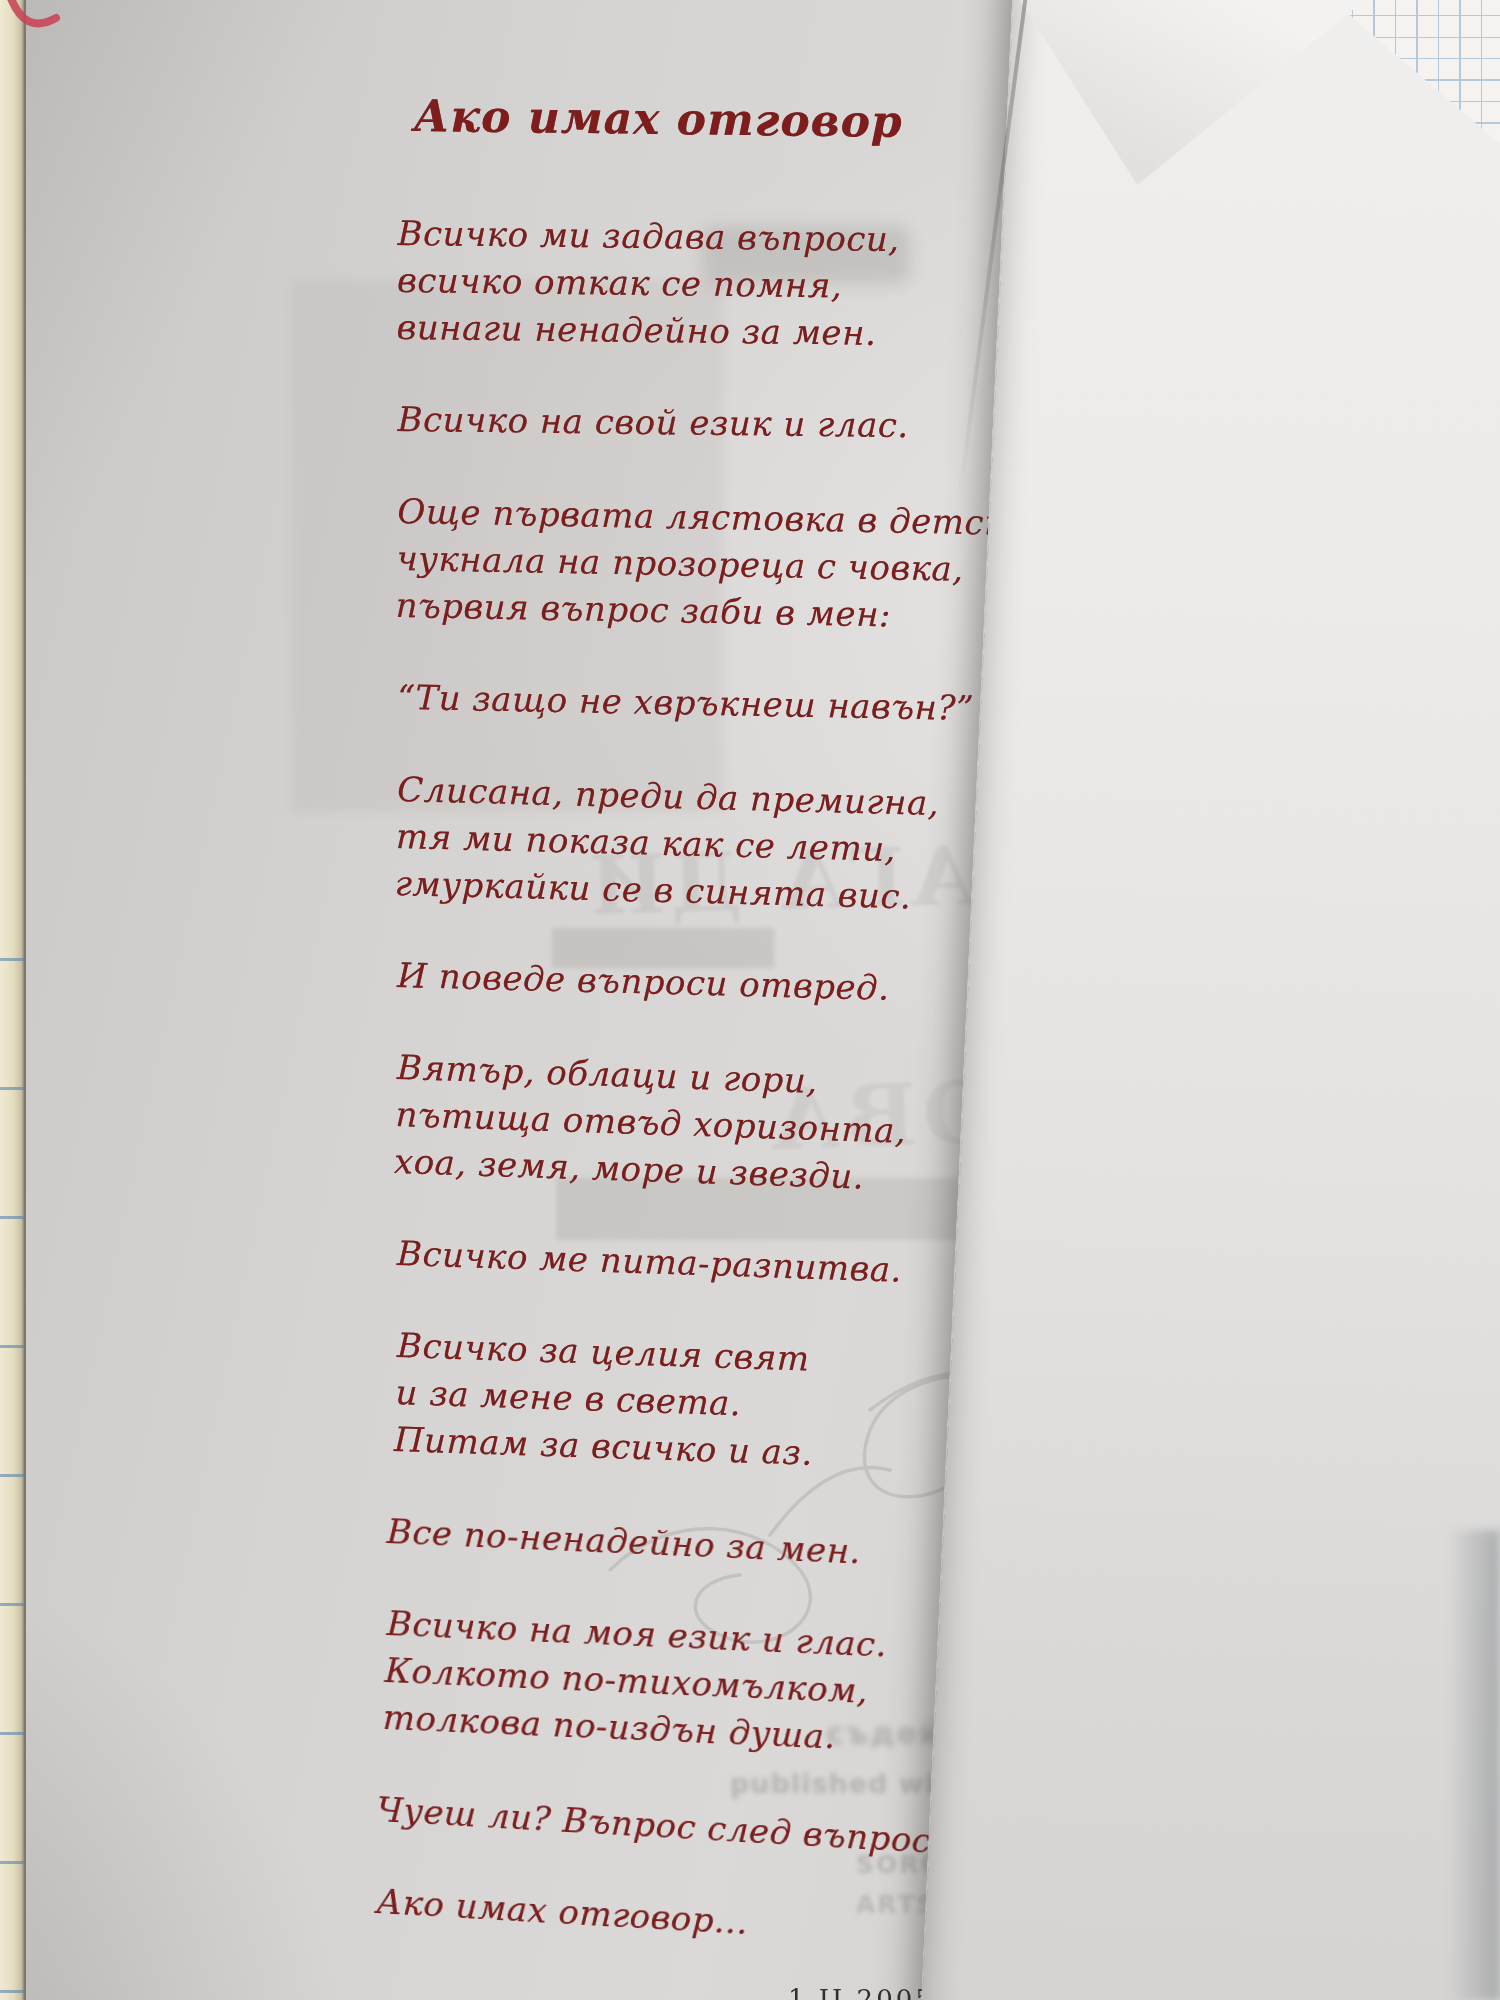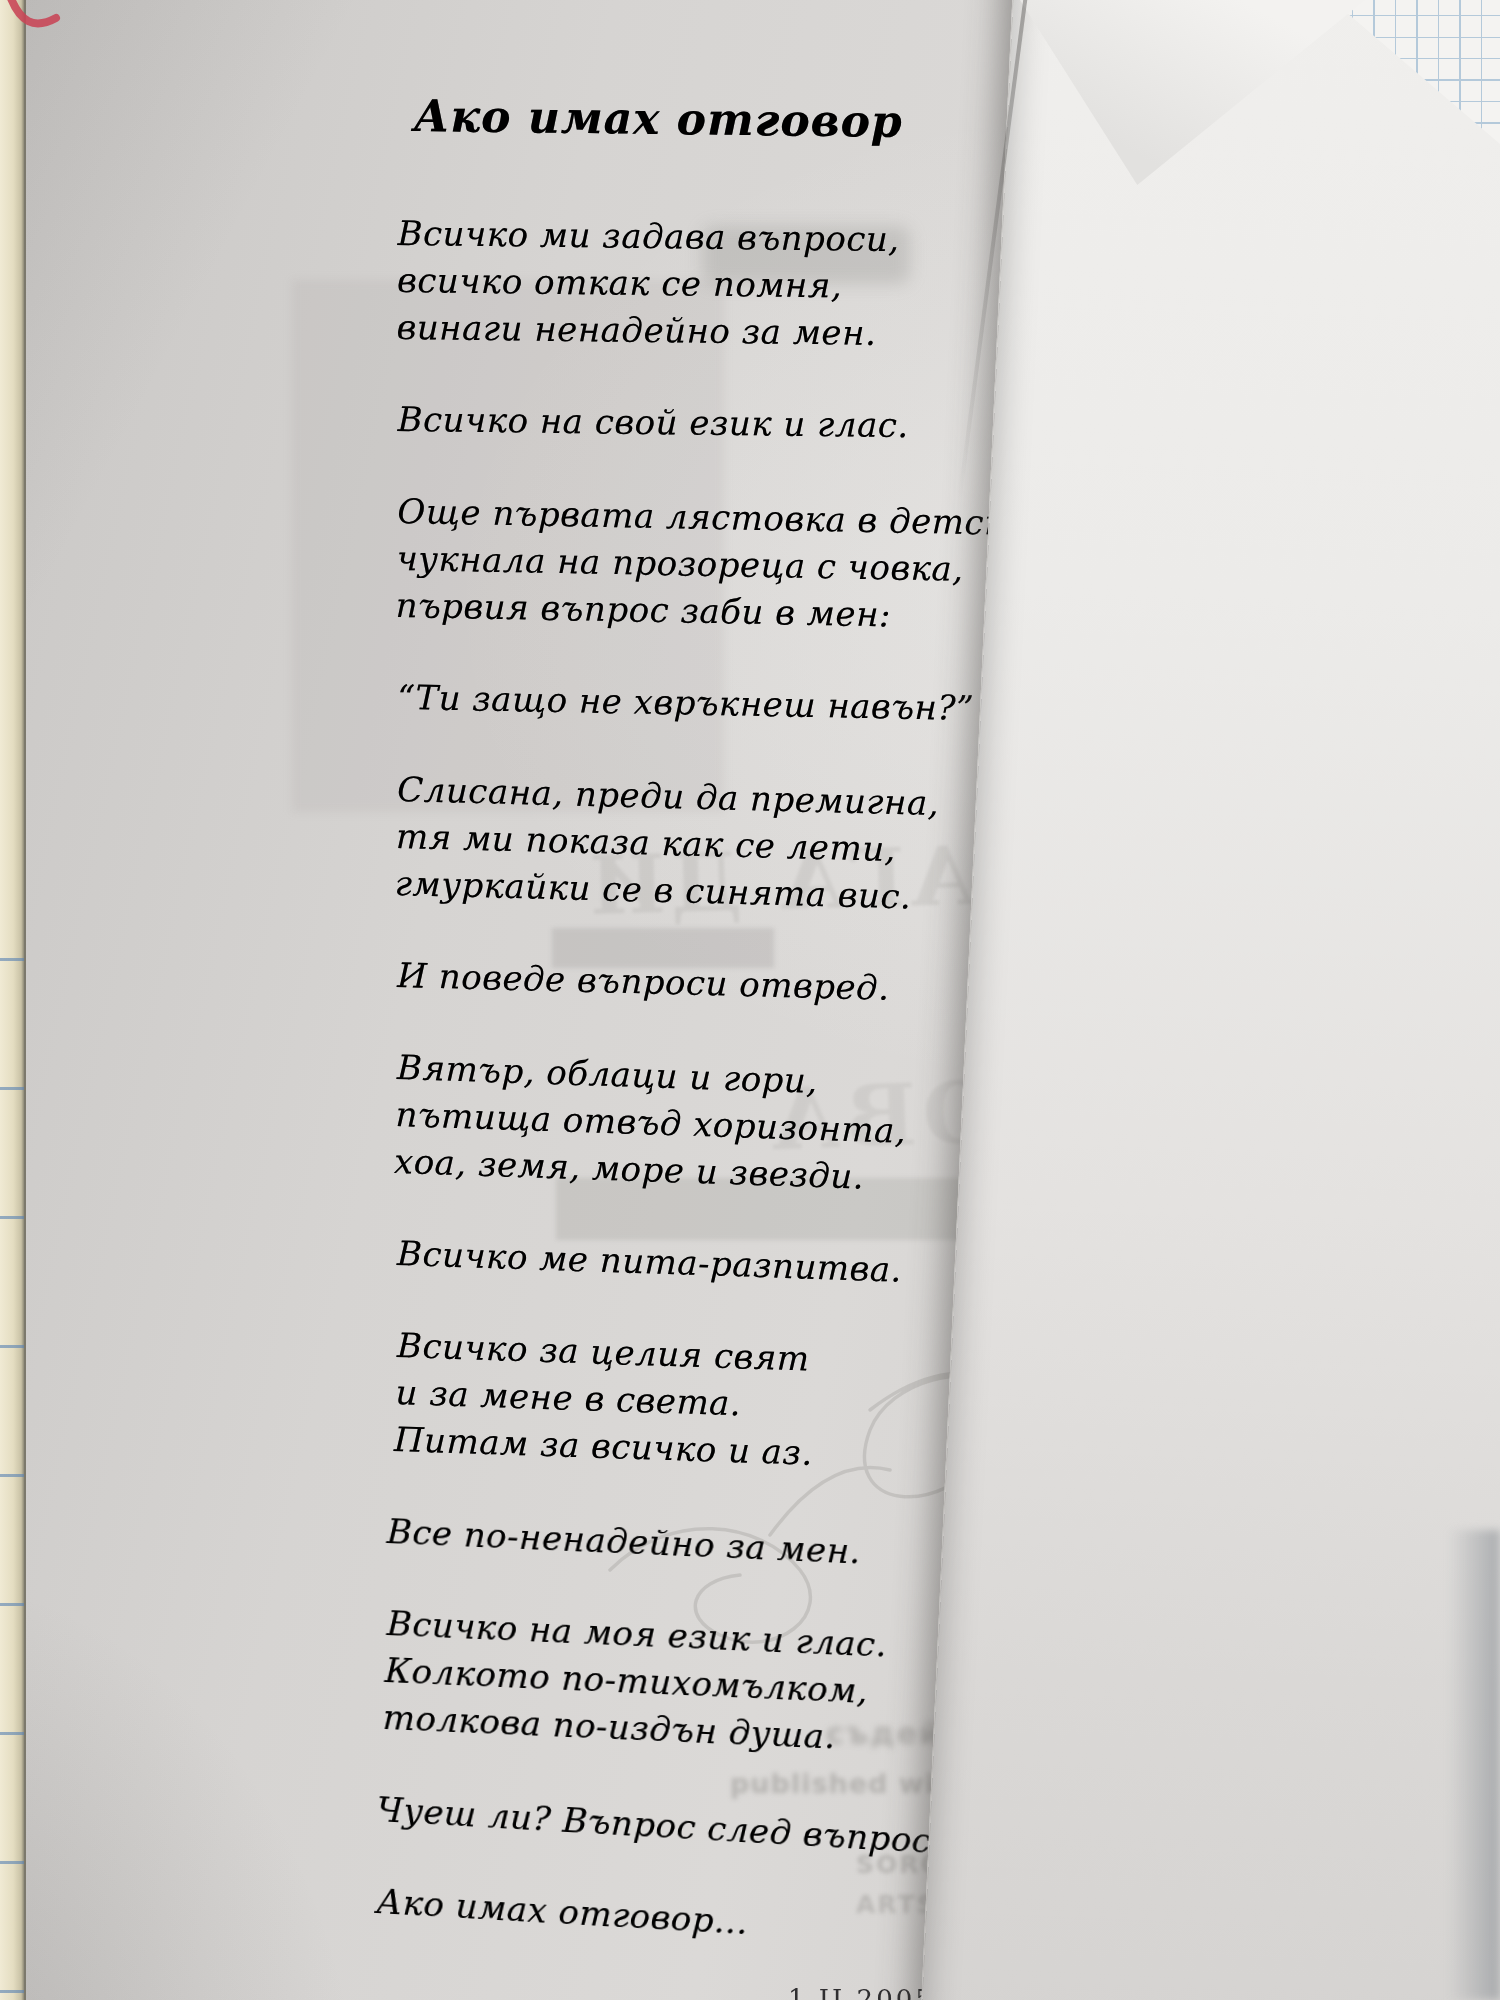--- a/index.html
+++ b/index.html
@@ -70,21 +70,21 @@
   .soros2{left:856px;top:1890px;font-size:25px;opacity:.6;filter:blur(2.2px);letter-spacing:2px;}
   .smudge-bar1{position:absolute;left:1196px;top:1928px;width:238px;height:14px;
     background:rgba(148,146,143,.5);filter:blur(2px);}
   .smudge-bar2{position:absolute;left:1206px;top:1950px;width:208px;height:12px;
     background:rgba(148,146,143,.45);filter:blur(2px);}
 
   
   .pencil{position:absolute;left:540px;top:1320px;opacity:.5;}
 
   
-  .poem{position:absolute;left:398px;top:88px;width:660px;color:#000000;}
+  .poem{position:absolute;left:398px;top:88px;width:660px;color:#7f1d1d;}
   .poem-title{font-size:44px;font-style:italic;font-weight:600;letter-spacing:1px;
     margin:0 0 66px 16px;line-height:56px;text-shadow:0 0 .6px rgba(50,50,52,.65);}
   .stanza{margin:0 0 45px 0;}
   .pline{font-size:34px;font-style:italic;line-height:47px;letter-spacing:.5px;
     text-shadow:0 0 .6px rgba(50,50,52,.6);white-space:nowrap;}
   .ta{transform:rotate(.7deg);transform-origin:0 0;}
   .tb{transform:rotate(1.1deg);transform-origin:0 0;}
   .tc{transform:rotate(1.5deg);transform-origin:0 0;}
   .td{transform:rotate(1.9deg);transform-origin:0 0;}
   .te{transform:rotate(2.5deg);transform-origin:0 0;margin-left:-10px;filter:blur(.25px);}

